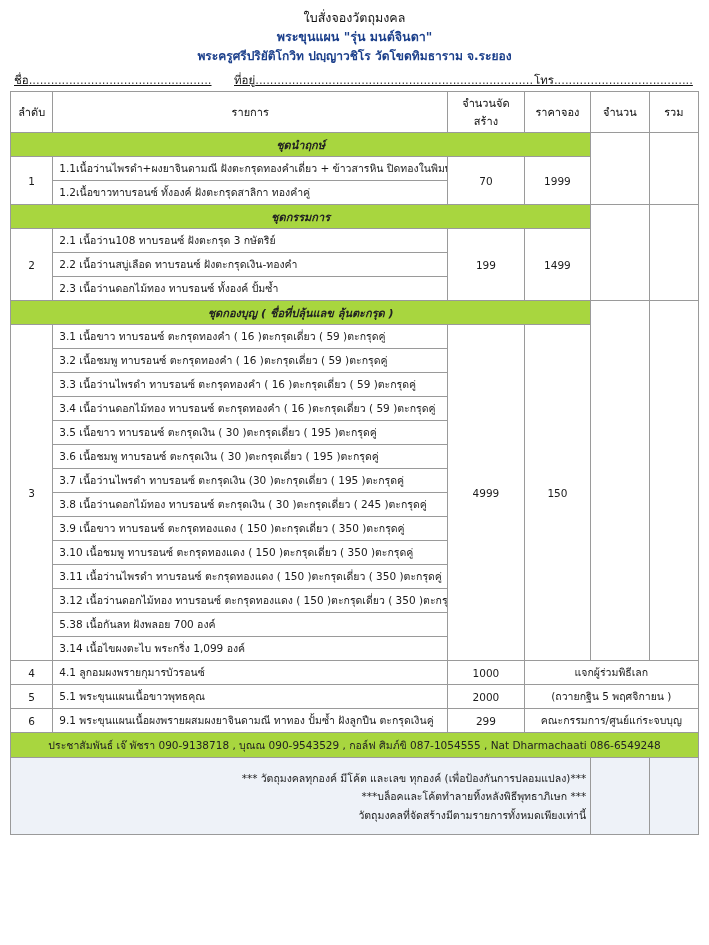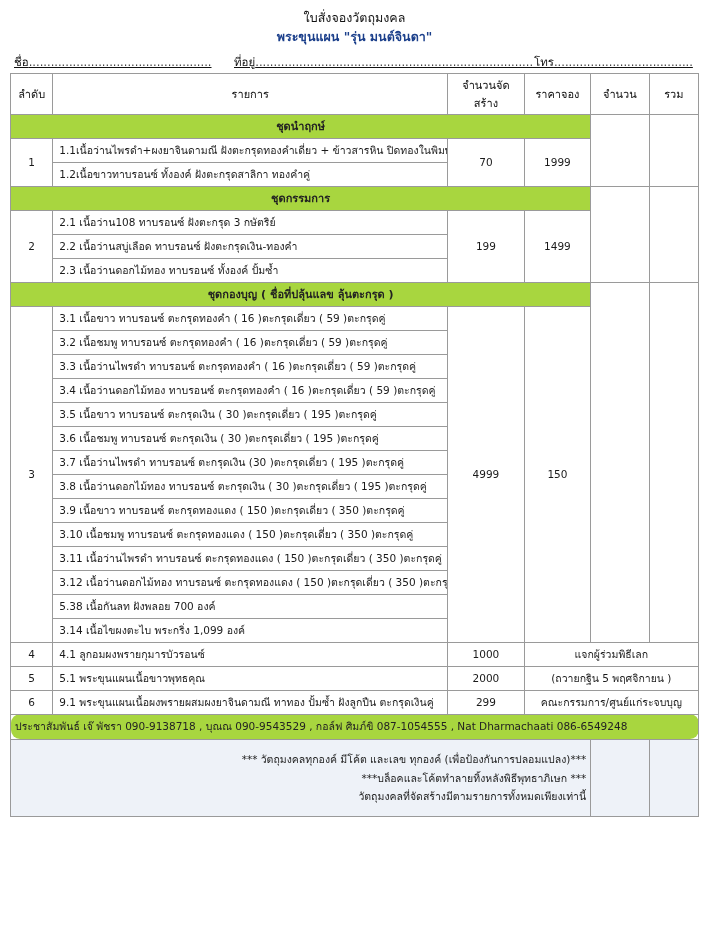--- a/index.html
+++ b/index.html
@@ -86,36 +86,36 @@
   .c-qty   { width: 58px;  text-align: center; }
   .c-sum   { width: 49px;  text-align: center; }
 
   .group-head {
     background: #a8d63f;
     text-align: center;
     font-weight: bold;
     font-size: 11px;
     height: 19px;
     color: #222;
+    font-style: italic;
   }
   .item-row td.itm {
     height: 19px;
     padding-left: 6px;
     font-size: 10.5px;
     white-space: nowrap;
     overflow: hidden;
   }
   .ctr { text-align: center; }
   .green-bar td {
     background: #a8d63f;
-    text-align: left;
+    text-align: center;
     font-size: 10.5px;
     height: 20px;
     color: #222;
-    border-radius: 9px;
   }
   .footer-note td {
     background: #eef2f8;
     text-align: right;
     font-size: 10.5px;
     color: #222;
     line-height: 1.75;
     padding: 6px 4px 8px 4px;
     height: 72px;
   }
@@ -124,20 +124,21 @@
   .nowrap { white-space: nowrap; }
 </style>
 </head>
 <body>
 
 <div class="page">
 
   <div class="header">
     <div class="line title">ใบสั่งจองวัตถุมงคล</div>
     <div class="line blue">พระขุนแผน "รุ่น มนต์จินดา"</div>
+    <div class="line blue2">พระครูศรีปริยัติโกวิท ปญฺญาวชิโร วัดโขดทิมธาราม จ.ระยอง</div>
   </div>
 
   <div class="fields">
     <div class="f f-name">
       <span>ชื่อ</span><span class="dots">..................................................</span>
     </div>
     <div class="f f-addr">
       <span>ที่อยู่</span><span class="dots">................................................................................</span>
     </div>
     <div class="f f-tel">
@@ -222,21 +223,21 @@
       <tr class="item-row">
           <td class="itm">3.5 เนื้อขาว ทาบรอนซ์ ตะกรุดเงิน (  30 )ตะกรุดเดี่ยว ( 195 )ตะกรุดคู่</td>
         </tr>
       <tr class="item-row">
           <td class="itm">3.6 เนื้อชมพู ทาบรอนซ์ ตะกรุดเงิน ( 30 )ตะกรุดเดี่ยว ( 195 )ตะกรุดคู่</td>
         </tr>
       <tr class="item-row">
           <td class="itm">3.7 เนื้อว่านไพรดำ ทาบรอนซ์ ตะกรุดเงิน (30 )ตะกรุดเดี่ยว ( 195 )ตะกรุดคู่</td>
         </tr>
       <tr class="item-row">
-          <td class="itm">3.8 เนื้อว่านดอกไม้ทอง ทาบรอนซ์ ตะกรุดเงิน ( 30 )ตะกรุดเดี่ยว ( 195 )ตะกรุดคู่</td>
+          <td class="itm">3.8 เนื้อว่านดอกไม้ทอง ทาบรอนซ์ ตะกรุดเงิน ( 30 )ตะกรุดเดี่ยว ( 245 )ตะกรุดคู่</td>
         </tr>
       <tr class="item-row">
           <td class="itm">3.9 เนื้อขาว ทาบรอนซ์ ตะกรุดทองแดง ( 150 )ตะกรุดเดี่ยว ( 350 )ตะกรุดคู่</td>
         </tr>
       <tr class="item-row">
           <td class="itm">3.10 เนื้อชมพู ทาบรอนซ์ ตะกรุดทองแดง ( 150 )ตะกรุดเดี่ยว ( 350 )ตะกรุดคู่</td>
         </tr>
       <tr class="item-row">
           <td class="itm">3.11 เนื้อว่านไพรดำ ทาบรอนซ์ ตะกรุดทองแดง ( 150 )ตะกรุดเดี่ยว ( 350 )ตะกรุดคู่</td>
         </tr>

